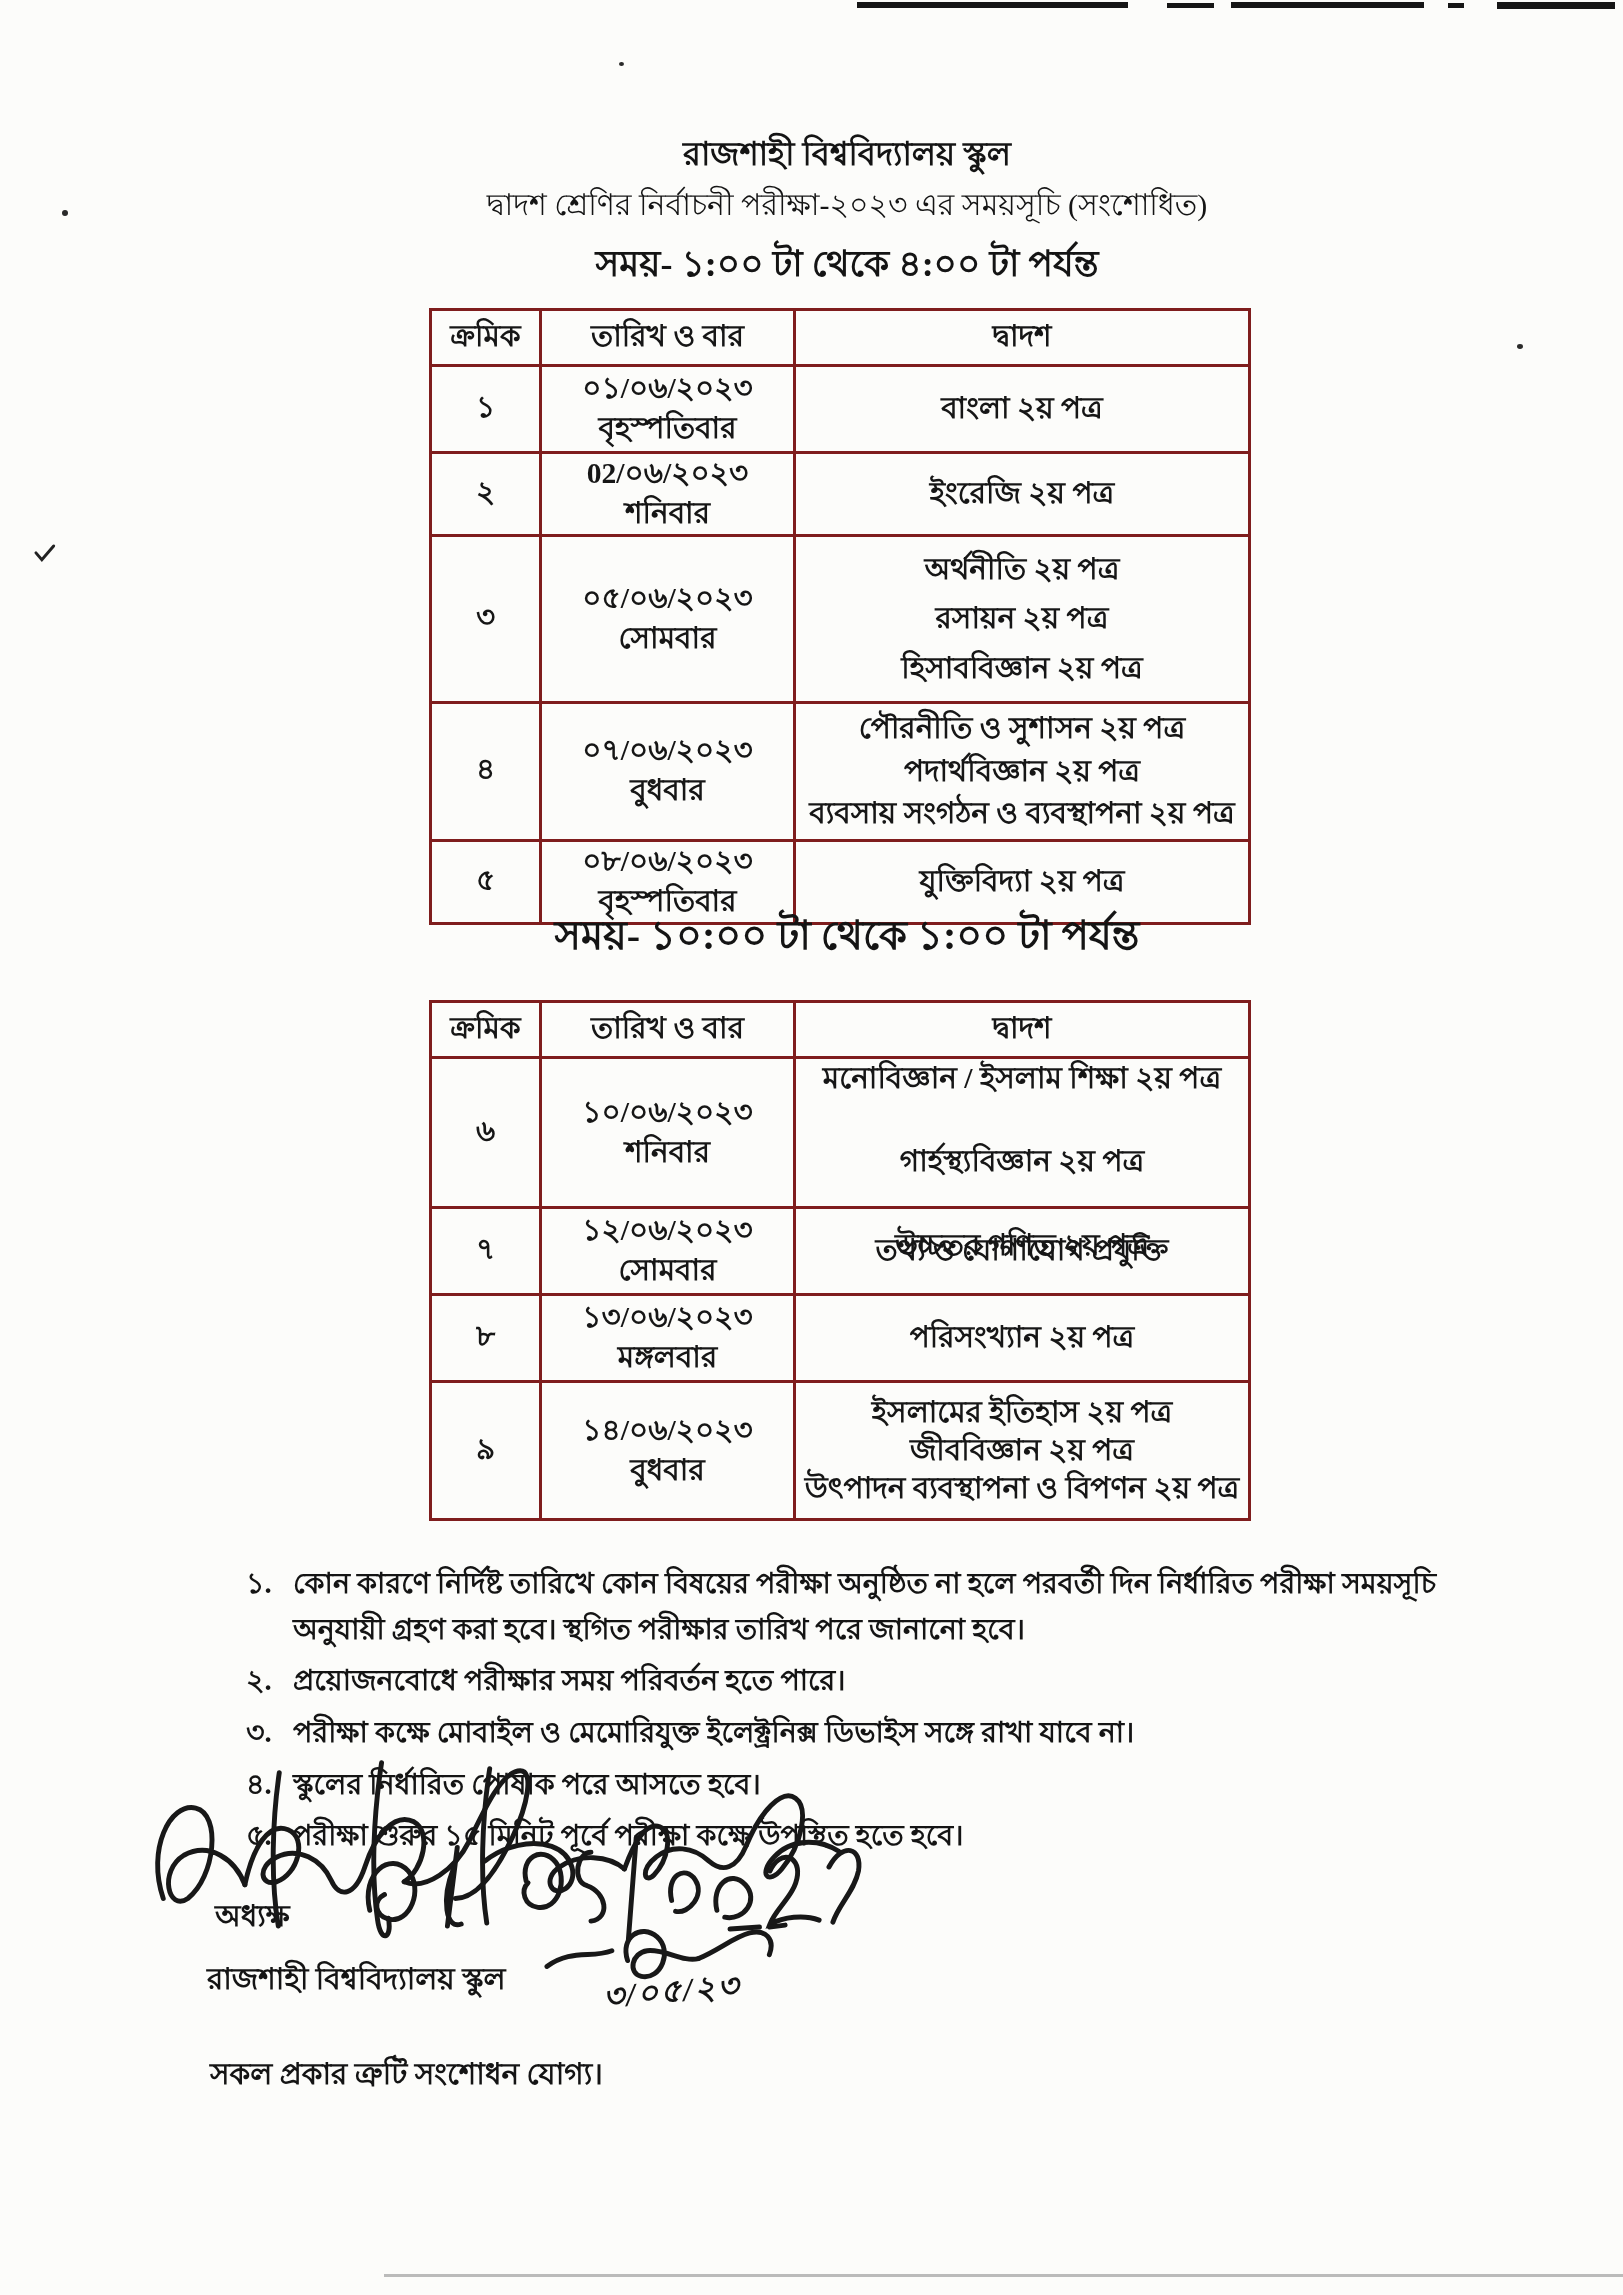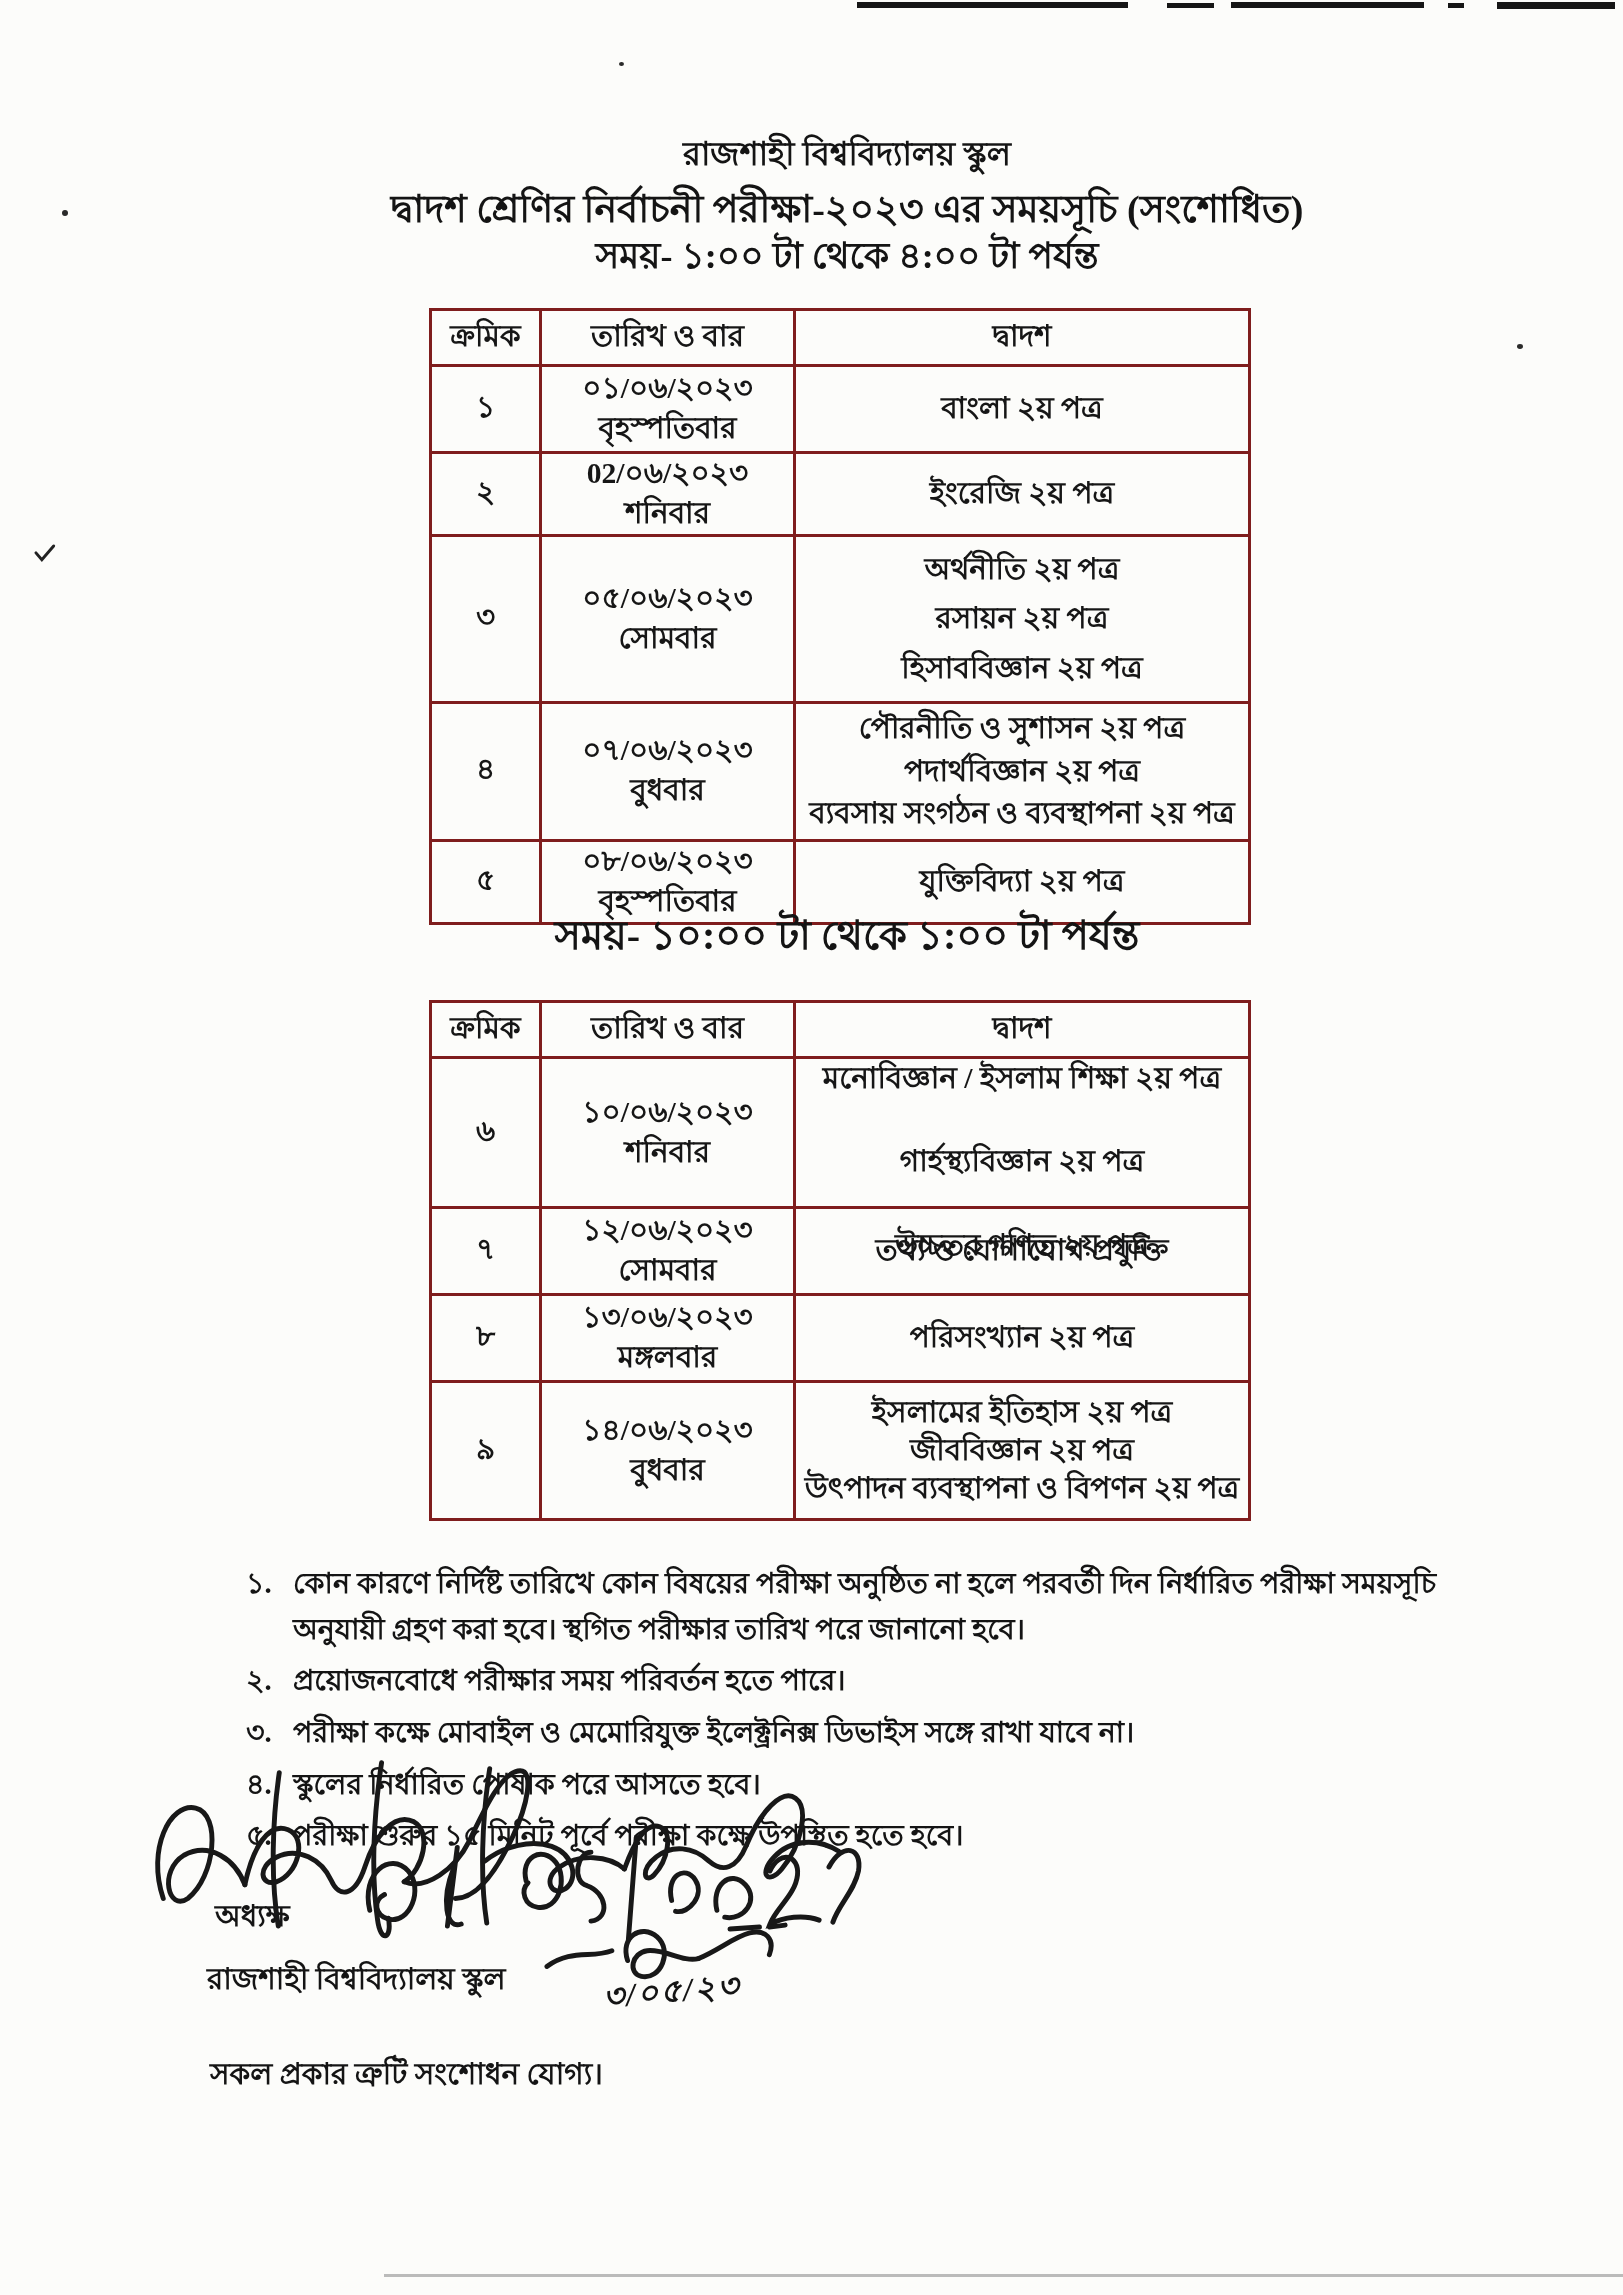--- a/index.html
+++ b/index.html
@@ -8,22 +8,22 @@
     background:#fcfcfa;overflow:hidden;
     font-family:"Liberation Serif","DejaVu Serif",serif;
     color:#141414;
     padding-left:28px;
   }
   
   .top-line div{position:absolute;background:#161616;}
   
   .titles{position:absolute;top:134px;left:71px;width:1552px;text-align:center;line-height:1.25;}
   .t-school{font-size:32.5px;font-weight:bold;}
-  .t-exam{font-size:38px;font-weight:bold;margin-top:11.8px;}
-  .t-time{font-size:36px;font-weight:bold;margin-top:0;}
+  .t-exam{font-size:30px;font-weight:normal;margin-top:11.8px;}
+  .t-time{font-size:36px;font-weight:bold;margin-top:18px;}
   .session2{position:absolute;top:904px;left:71px;width:1552px;text-align:center;
     font-size:40px;font-weight:bold;}
   
   table.exam{position:absolute;left:429px;width:820px;border-collapse:collapse;
     table-layout:fixed;text-align:center;font-weight:bold;font-size:29.6px;color:#161616;}
   #table1{top:308px;}
   #table2{top:1000px;}
   table.exam th,table.exam td{border:3px solid #7f1d1d;padding:0;vertical-align:middle;}
   table.exam th{height:53px;font-size:29.6px;font-weight:bold;}
   tr.rh88{height:87px;} tr.rh82{height:81px;} tr.rh170{height:167px;} tr.rh125{height:123px;}

